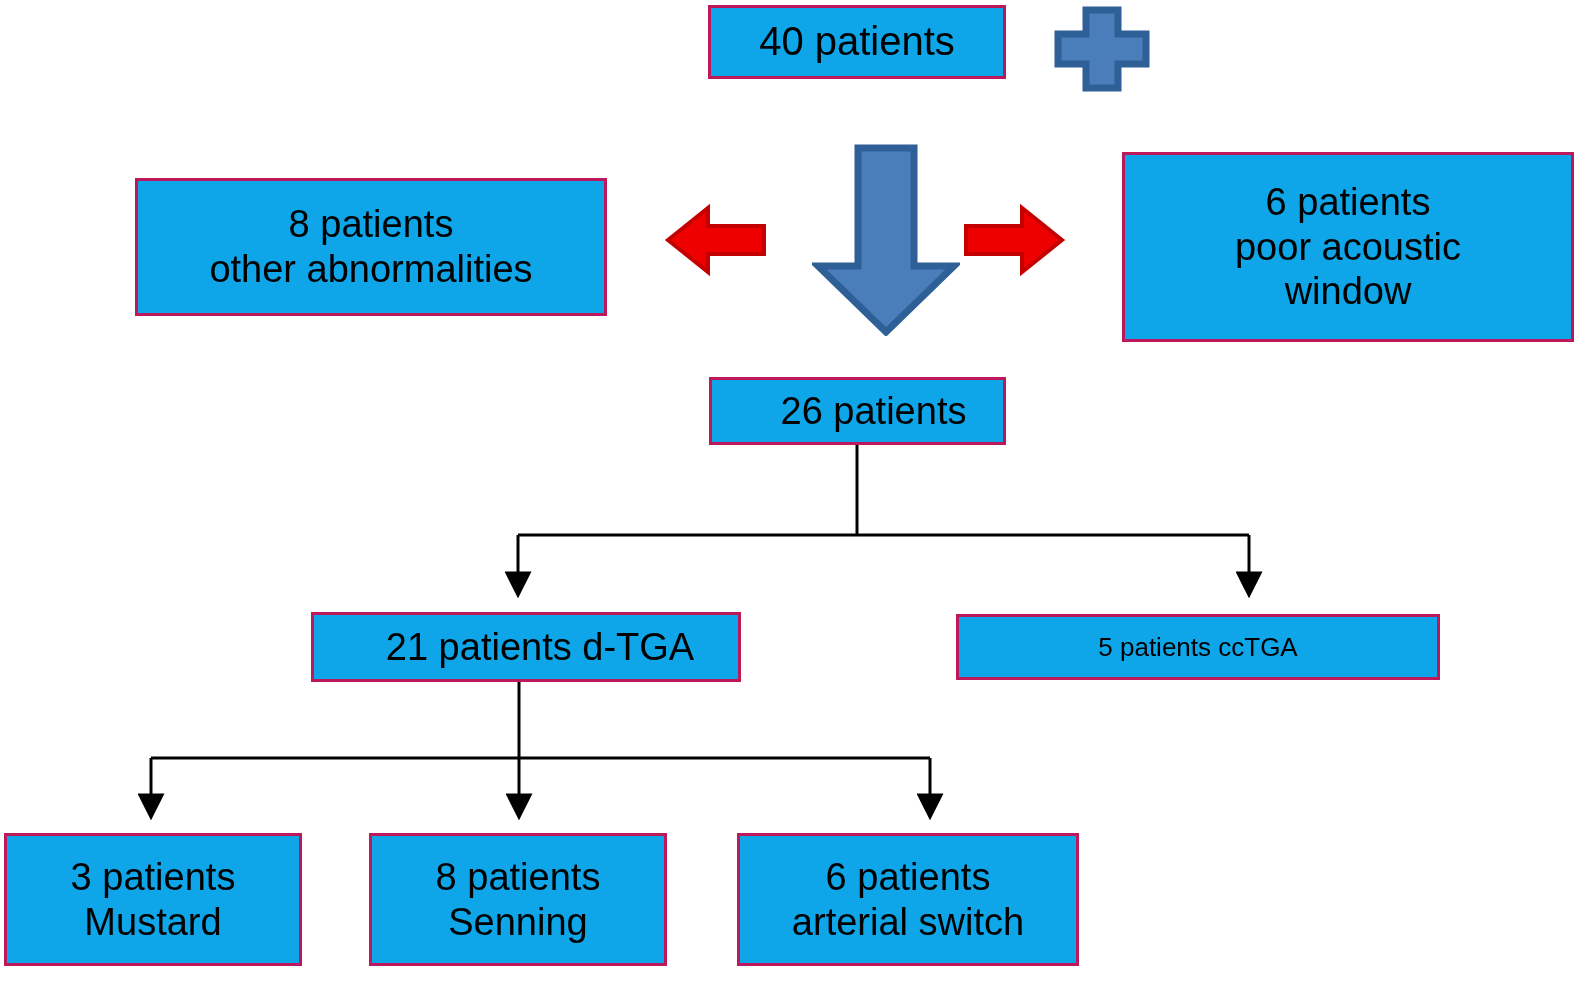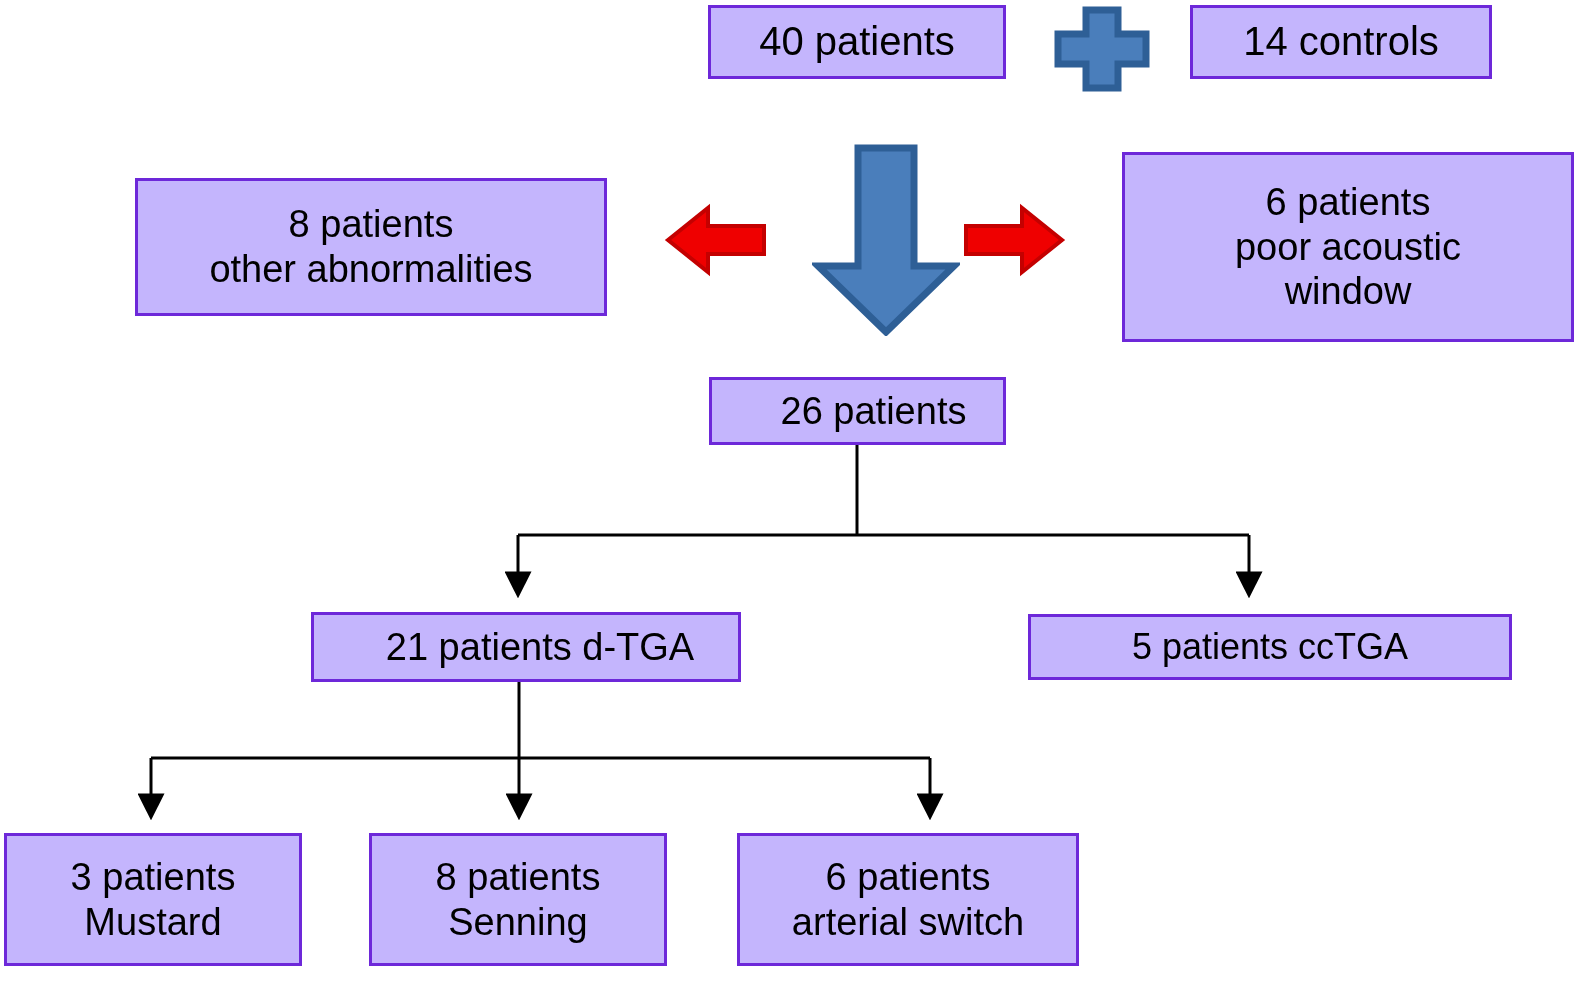--- a/index.html
+++ b/index.html
@@ -19,43 +19,43 @@
     position: absolute;
     left: 0;
     top: 0;
     width: 1578px;
     height: 1000px;
     pointer-events: none;
   }
   .node {
     position: absolute;
     box-sizing: border-box;
-    background: #c4b5fd;
-    border: 3px solid #6d28d9;
+    background: #0ea5e9;
+    border: 3px solid #be185d;
     display: flex;
     align-items: center;
     justify-content: center;
     text-align: center;
     color: #000000;
     line-height: 1.18;
     z-index: 3;
   }
   .node .label {
     display: block;
     white-space: pre-line;
     padding: 0 6px;
   }
   
   #n-top-patients   { left: 708px;  top: 5px;   width: 298px; height: 74px;  font-size: 40px; }
   #n-top-controls   { left: 1190px; top: 5px;   width: 302px; height: 74px;  font-size: 40px; }
   #n-left-excluded  { left: 135px;  top: 178px; width: 472px; height: 138px; font-size: 38px; }
   #n-right-excluded { left: 1122px; top: 152px; width: 452px; height: 190px; font-size: 38px; }
   #n-included       { left: 709px;  top: 377px; width: 297px; height: 68px;  font-size: 38px; padding-left: 32px; }
   #n-dtga           { left: 311px;  top: 612px; width: 430px; height: 70px;  font-size: 38px; padding-left: 28px; }
-  #n-cctga          { left: 1028px;  top: 614px; width: 484px; height: 66px;  font-size: 36px; }
+  #n-cctga          { left: 956px;  top: 614px; width: 484px; height: 66px;  font-size: 26px; }
   #n-mustard        { left: 4px;    top: 833px; width: 298px; height: 133px; font-size: 38px; }
   #n-senning        { left: 369px;  top: 833px; width: 298px; height: 133px; font-size: 38px; }
   #n-switch         { left: 737px;  top: 833px; width: 342px; height: 133px; font-size: 38px; }
 
   .shape { position: absolute; z-index: 2; }
   #plus-shape  { left: 1050px; top: 4px;  width: 104px; height: 88px; }
   #down-arrow  { left: 812px;  top: 142px; width: 148px; height: 194px; }
   #left-arrow  { left: 664px;  top: 200px; width: 104px; height: 80px; }
   #right-arrow { left: 962px;  top: 200px; width: 104px; height: 80px; }
 </style>
@@ -100,23 +100,20 @@
   </svg>
 
   <svg class="shape" id="right-arrow" viewBox="0 0 104 80" xmlns="http://www.w3.org/2000/svg">
     <path d="M100,40 L60,8 L60,26 L4,26 L4,54 L60,54 L60,72 Z" fill="#ef0000" stroke="#c40000" stroke-width="4" stroke-linejoin="miter"></path>
   </svg>
 
   <div class="node" id="n-top-patients">
     <span class="label">40 patients</span>
   </div>
 
-  <div class="node" id="n-top-controls">
-    <span class="label">14 controls</span>
-  </div>
 
   <div class="node" id="n-left-excluded">
     <span class="label">8 patients
 other abnormalities</span>
   </div>
 
   <div class="node" id="n-right-excluded">
     <span class="label">6 patients
 poor acoustic
 window</span>

